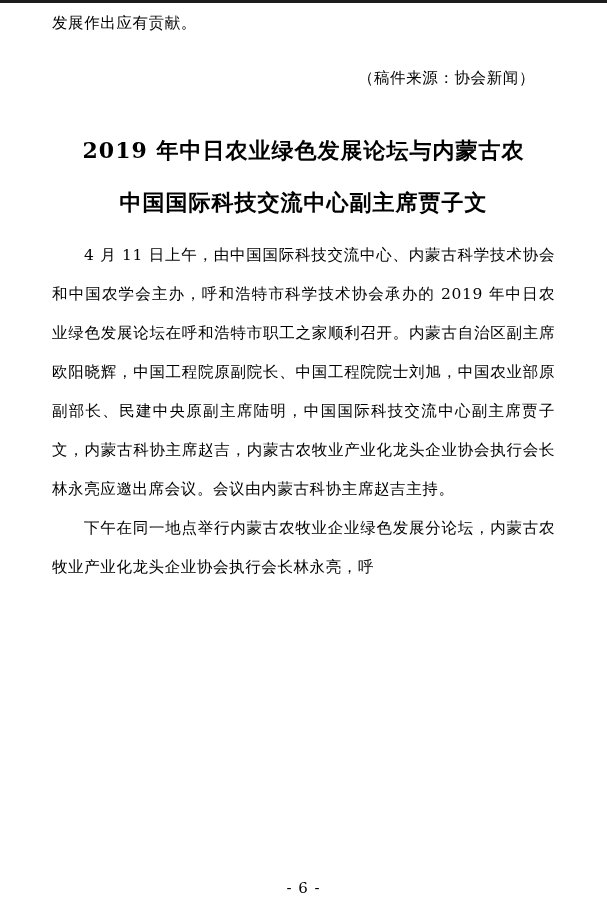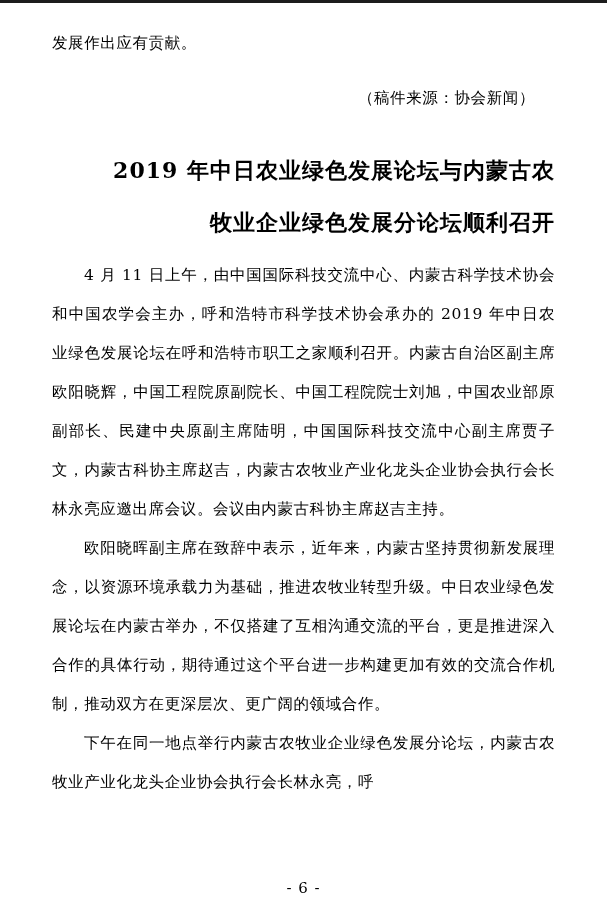--- a/index.html
+++ b/index.html
@@ -32,42 +32,41 @@
   .body-text {
     font-size: 15.5px;
     line-height: 39px;
     letter-spacing: 0.6px;
     text-align: justify;
     text-justify: inter-ideograph;
     margin: 0;
     font-family: "DejaVu Serif", "Liberation Serif", serif;
   }
   .first-para {
-    padding-top: 24px;
+    padding-top: 4px;
   }
   .source-line {
     font-size: 15.5px;
     line-height: 39px;
     letter-spacing: 0.6px;
     text-align: right;
     margin: 16px;
     padding-right: 4px;
   }
   .doc-title {
     font-size: 22px;
     font-weight: bold;
     line-height: 52px;
     letter-spacing: 1px;
     text-align: center;
     margin: 26px 0 8px 0;
     font-family: "DejaVu Serif", "Liberation Serif", serif;
   }
   .doc-title .line {
     display: block;
-    text-align: right;
   }
   .para {
     text-indent: 32px;
   }
   .page-number {
     position: absolute;
     bottom: 22px;
     left: 0;
     width: 607px;
     text-align: center;
@@ -81,24 +80,23 @@
 <div class="page">
 
   <div class="top-rule"></div>
 
   <p class="body-text first-para">发展作出应有贡献。</p>
 
   <p class="source-line">（稿件来源：协会新闻）</p>
 
   <h1 class="doc-title">
     <span class="line">2019 年中日农业绿色发展论坛与内蒙古农</span>
-    <span class="line">牧业企业绿色发展分论坛顺利召开</span>
+    <span class="line">中国国际科技交流中心副主席贾子文</span>
   </h1>
 
   <p class="body-text para">4 月 11 日上午，由中国国际科技交流中心、内蒙古科学技术协会和中国农学会主办，呼和浩特市科学技术协会承办的 2019 年中日农业绿色发展论坛在呼和浩特市职工之家顺利召开。内蒙古自治区副主席欧阳晓辉，中国工程院原副院长、中国工程院院士刘旭，中国农业部原副部长、民建中央原副主席陆明，中国国际科技交流中心副主席贾子文，内蒙古科协主席赵吉，内蒙古农牧业产业化龙头企业协会执行会长林永亮应邀出席会议。会议由内蒙古科协主席赵吉主持。</p>
 
-  <p class="body-text para">欧阳晓晖副主席在致辞中表示，近年来，内蒙古坚持贯彻新发展理念，以资源环境承载力为基础，推进农牧业转型升级。中日农业绿色发展论坛在内蒙古举办，不仅搭建了互相沟通交流的平台，更是推进深入合作的具体行动，期待通过这个平台进一步构建更加有效的交流合作机制，推动双方在更深层次、更广阔的领域合作。</p>
 
   <p class="body-text para">下午在同一地点举行内蒙古农牧业企业绿色发展分论坛，内蒙古农牧业产业化龙头企业协会执行会长林永亮，呼</p>
 
   <div class="page-number">- 6 -</div>
 
 </div>
 
 </body></html>

